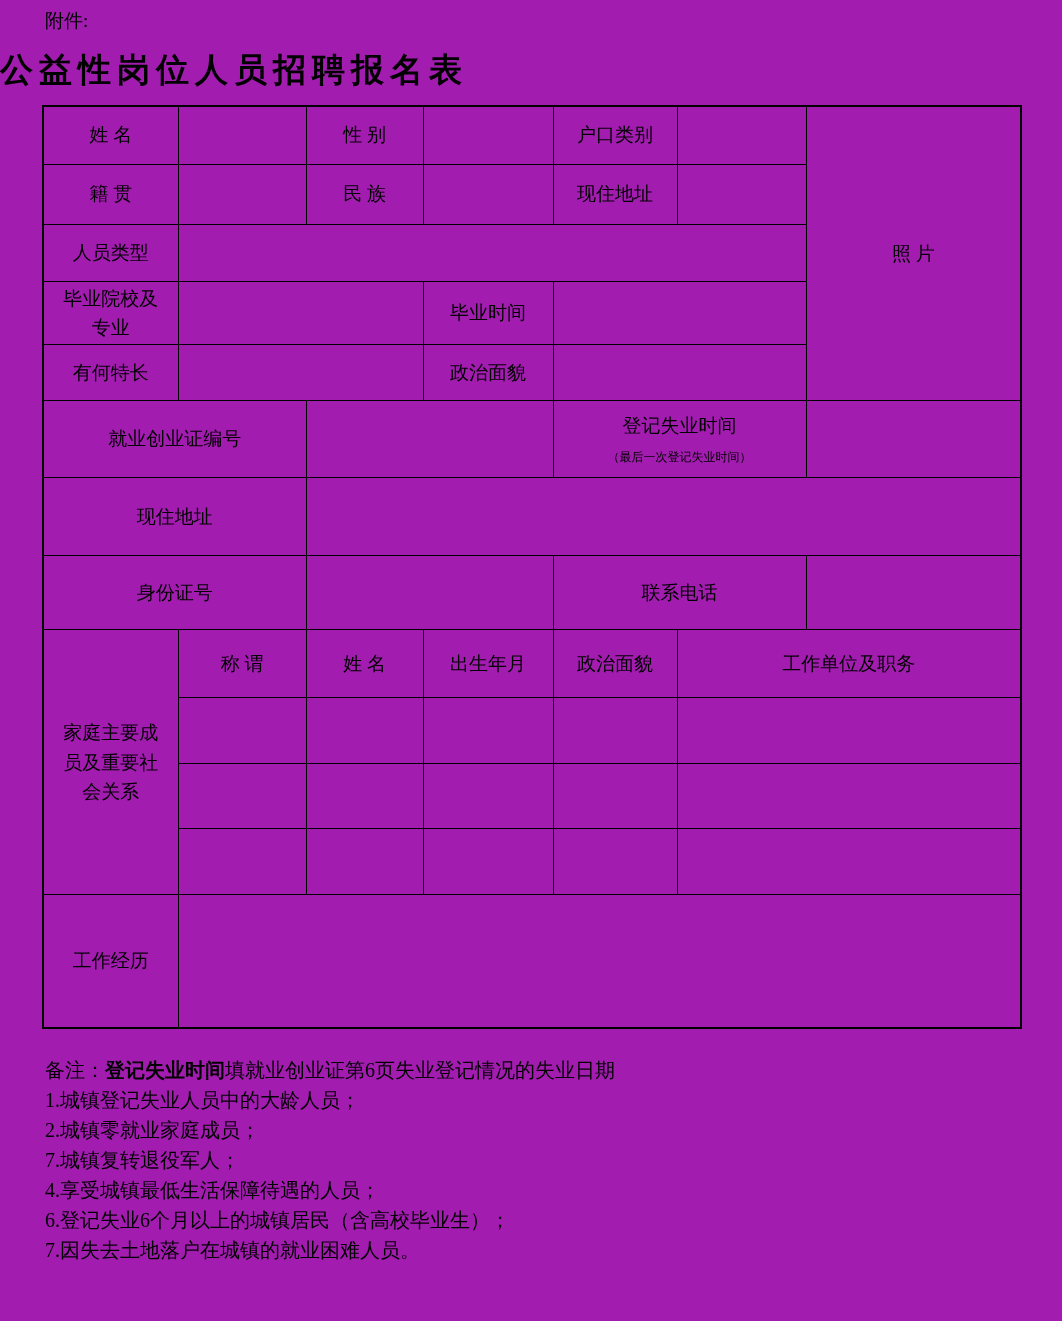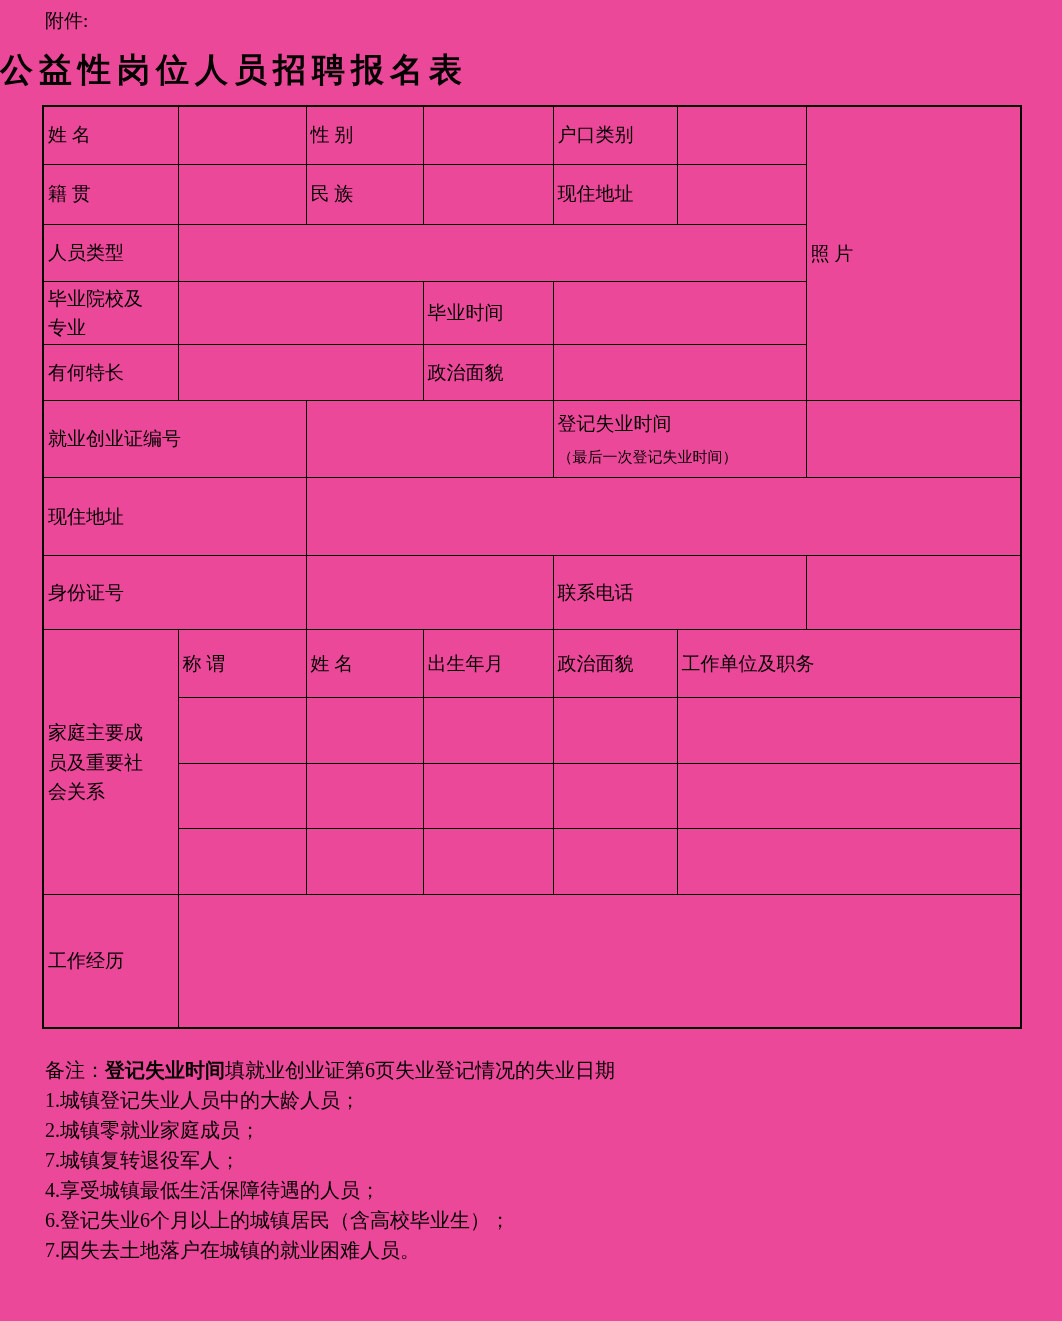--- a/index.html
+++ b/index.html
@@ -5,21 +5,21 @@
   * { box-sizing: border-box; }
   html, body {
     margin: 0; padding: 0;
     background: #ffffff;
     color: #000000;
     font-family: "Liberation Serif", "DejaVu Serif", serif;
   }
   .page {
     width: 1062px;
     height: 1321px;
-    background: #ec4899;
+    background: #a21caf;
     overflow: hidden;
   }
   .attachment {
     padding: 8px 0 0 45px;
     font-size: 19px;
     line-height: 26px;
   }
   .doc-title {
     margin: 14px 0 0 0;
     text-align: left;
@@ -30,34 +30,34 @@
   }
   table.form {
     border-collapse: collapse;
     table-layout: fixed;
     margin: 13px 0 0 42px;
     width: 978px;
     border: 2px solid #000000;
   }
   table.form td {
     border: 1px solid #000000;
-    text-align: left;
+    text-align: center;
     vertical-align: middle;
     font-size: 19px;
     padding: 2px 4px;
     overflow: hidden;
   }
   .wrap5 {
     display: inline-block;
     width: 99px;
     line-height: 1.55;
   }
   .two-line-label { line-height: 1.4; }
   .subnote {
-    font-size: 15px;
+    font-size: 12px;
     line-height: 1.3;
     margin-top: 10px;
   }
   .notes {
     margin: 26px 0 0 45px;
     font-size: 20px;
     line-height: 30px;
   }
   .notes .bold { font-weight: bold; }
 </style>

